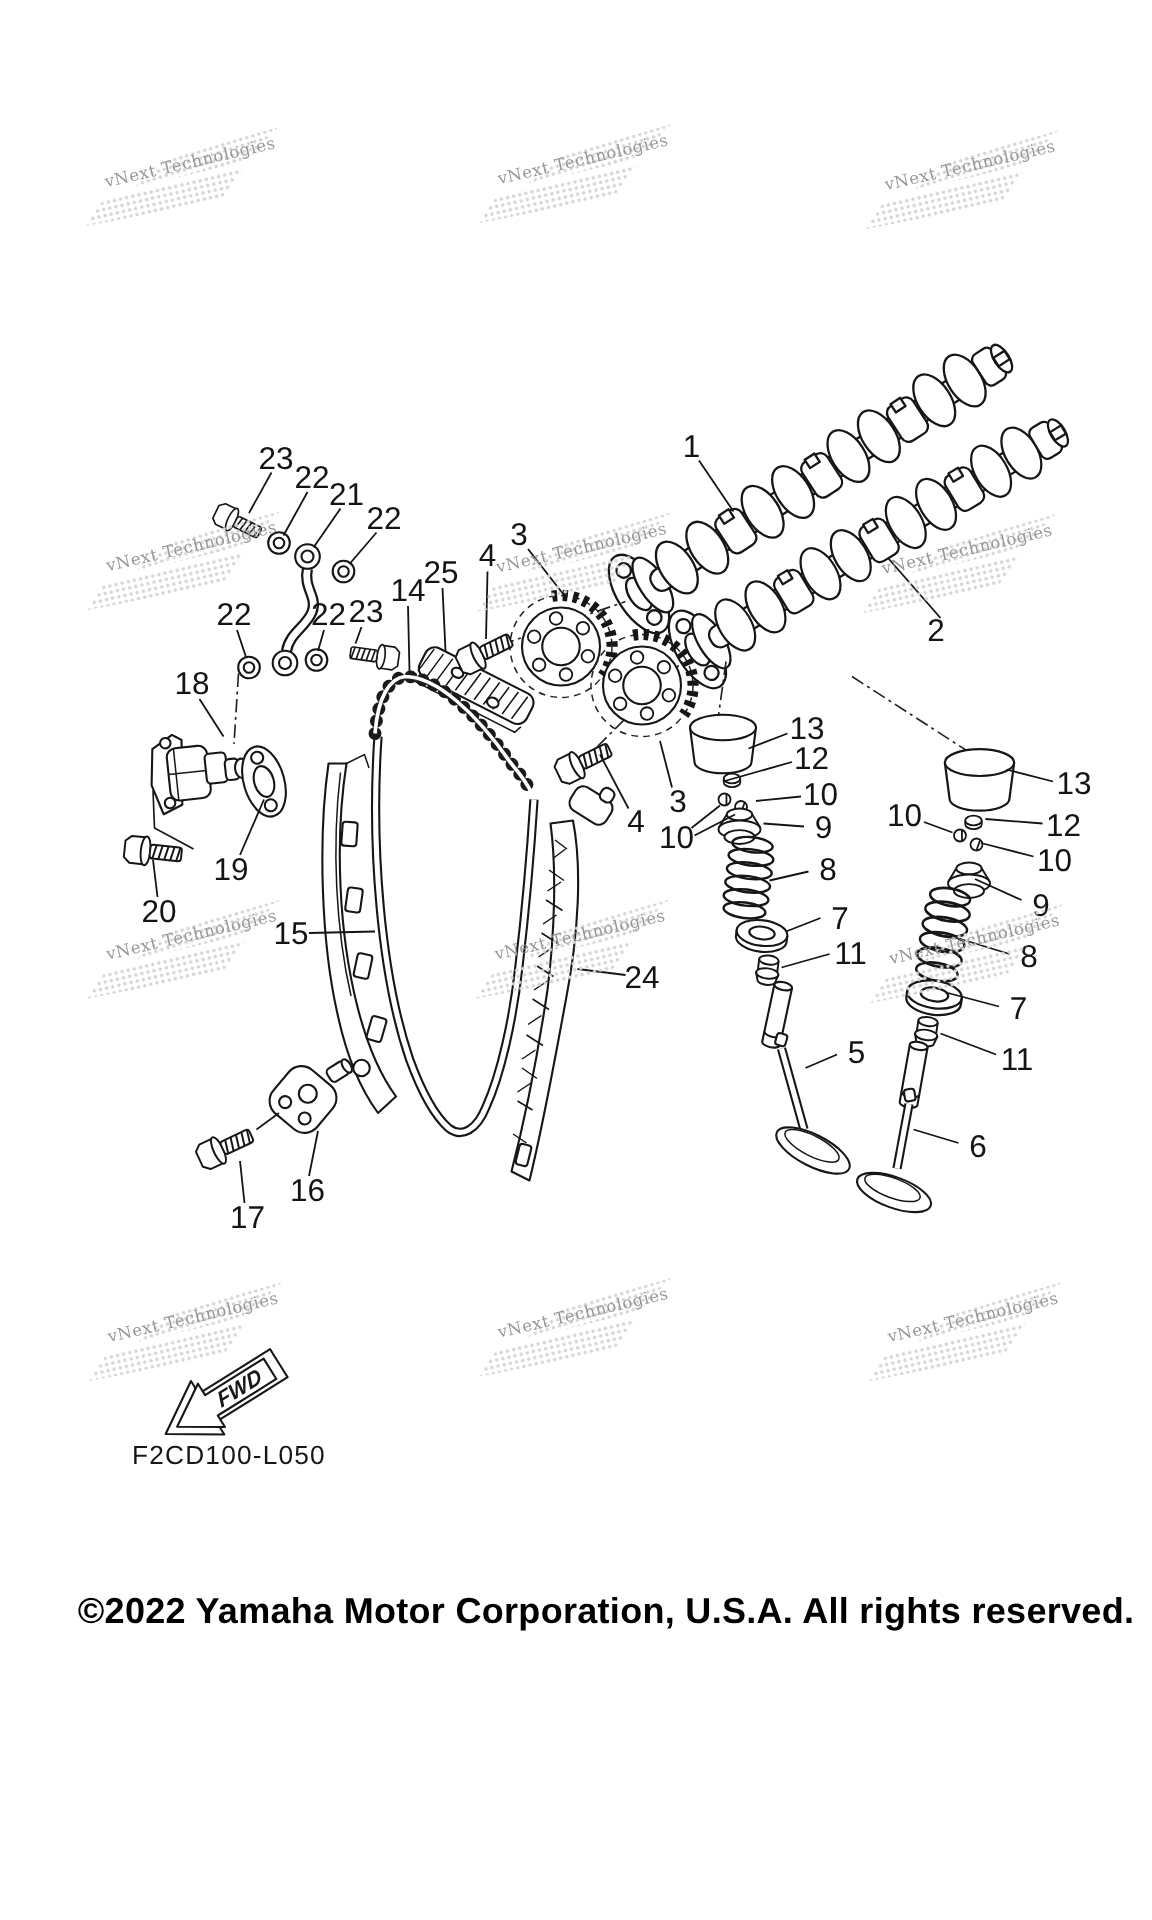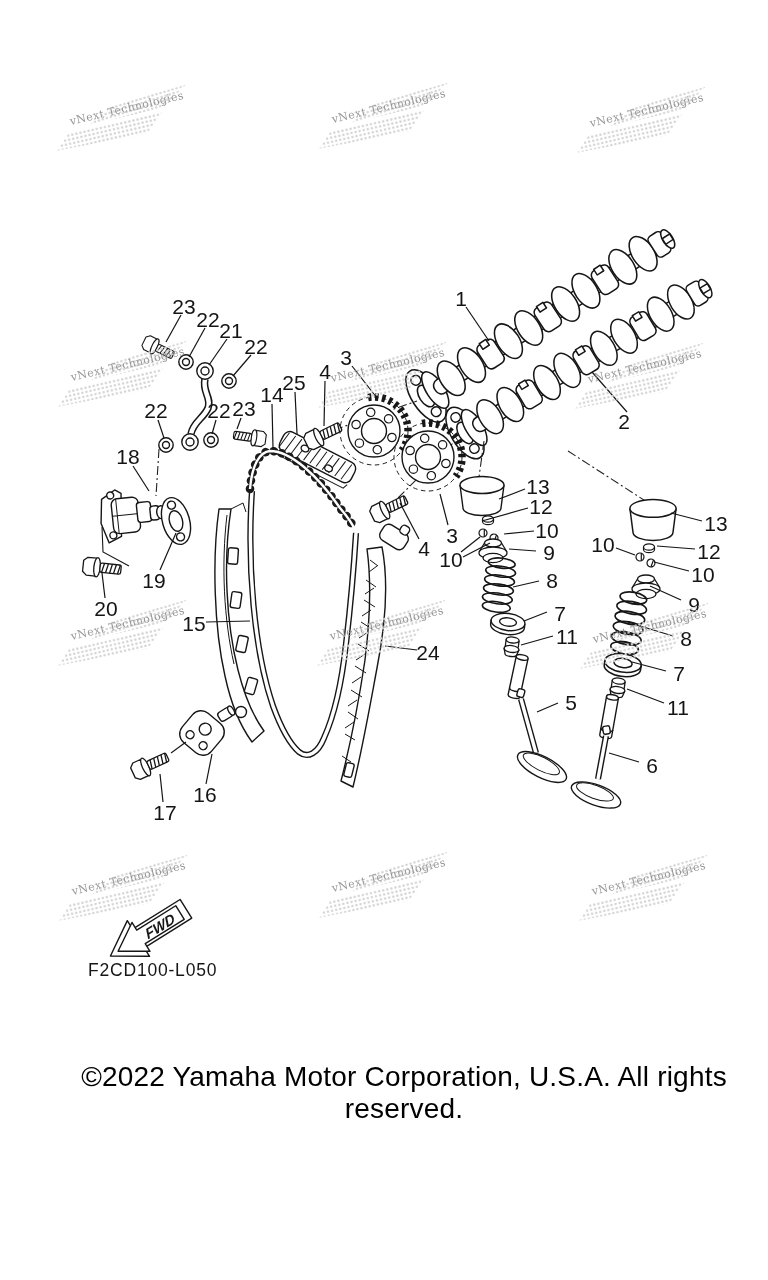--- a/index.html
+++ b/index.html
@@ -23,21 +23,21 @@
   .wm{position:absolute;width:150px;height:48px;pointer-events:none;z-index:5;}
   .wm span{position:absolute;left:10px;top:15px;transform:rotate(-13deg);transform-origin:left center;
            font-family:"DejaVu Serif",serif;font-size:11px;color:#979797;letter-spacing:.4px;white-space:nowrap;}
   .wm i{position:absolute;display:block;
         background-image:radial-gradient(circle,#d6d6d6 1px,rgba(0,0,0,0) 1.4px);background-size:4.2px 4.2px;}
   .wm i.a{left:26px;top:-2px;width:104px;height:17px;transform:rotate(-17deg);
           clip-path:polygon(0 70%,28% 0,100% 10%,72% 100%);}
   .wm i.b{left:-6px;top:24px;width:112px;height:18px;transform:rotate(-13deg);
           clip-path:polygon(0 80%,14% 0,100% 0,82% 100%);}
   .copyright{position:absolute;left:40px;width:728px;top:1061px;text-align:center;
-             font-size:28px;font-weight:400;color:#000;letter-spacing:.2px;}
+             font-size:24px;font-weight:700;color:#000;letter-spacing:.2px;}
 </style>
 </head>
 <body>
 
 <div class="page">
 
 <svg width="768" height="1280" viewBox="0 0 768 1280" xmlns="http://www.w3.org/2000/svg">
   <defs>
     <g id="bolt" fill="#fff" stroke="#161616" stroke-width="1.3" stroke-linejoin="round">
       <polygon points="-21,-5.5 -17,-9 -8,-9 -8,9 -17,9 -21,5.5"></polygon>

